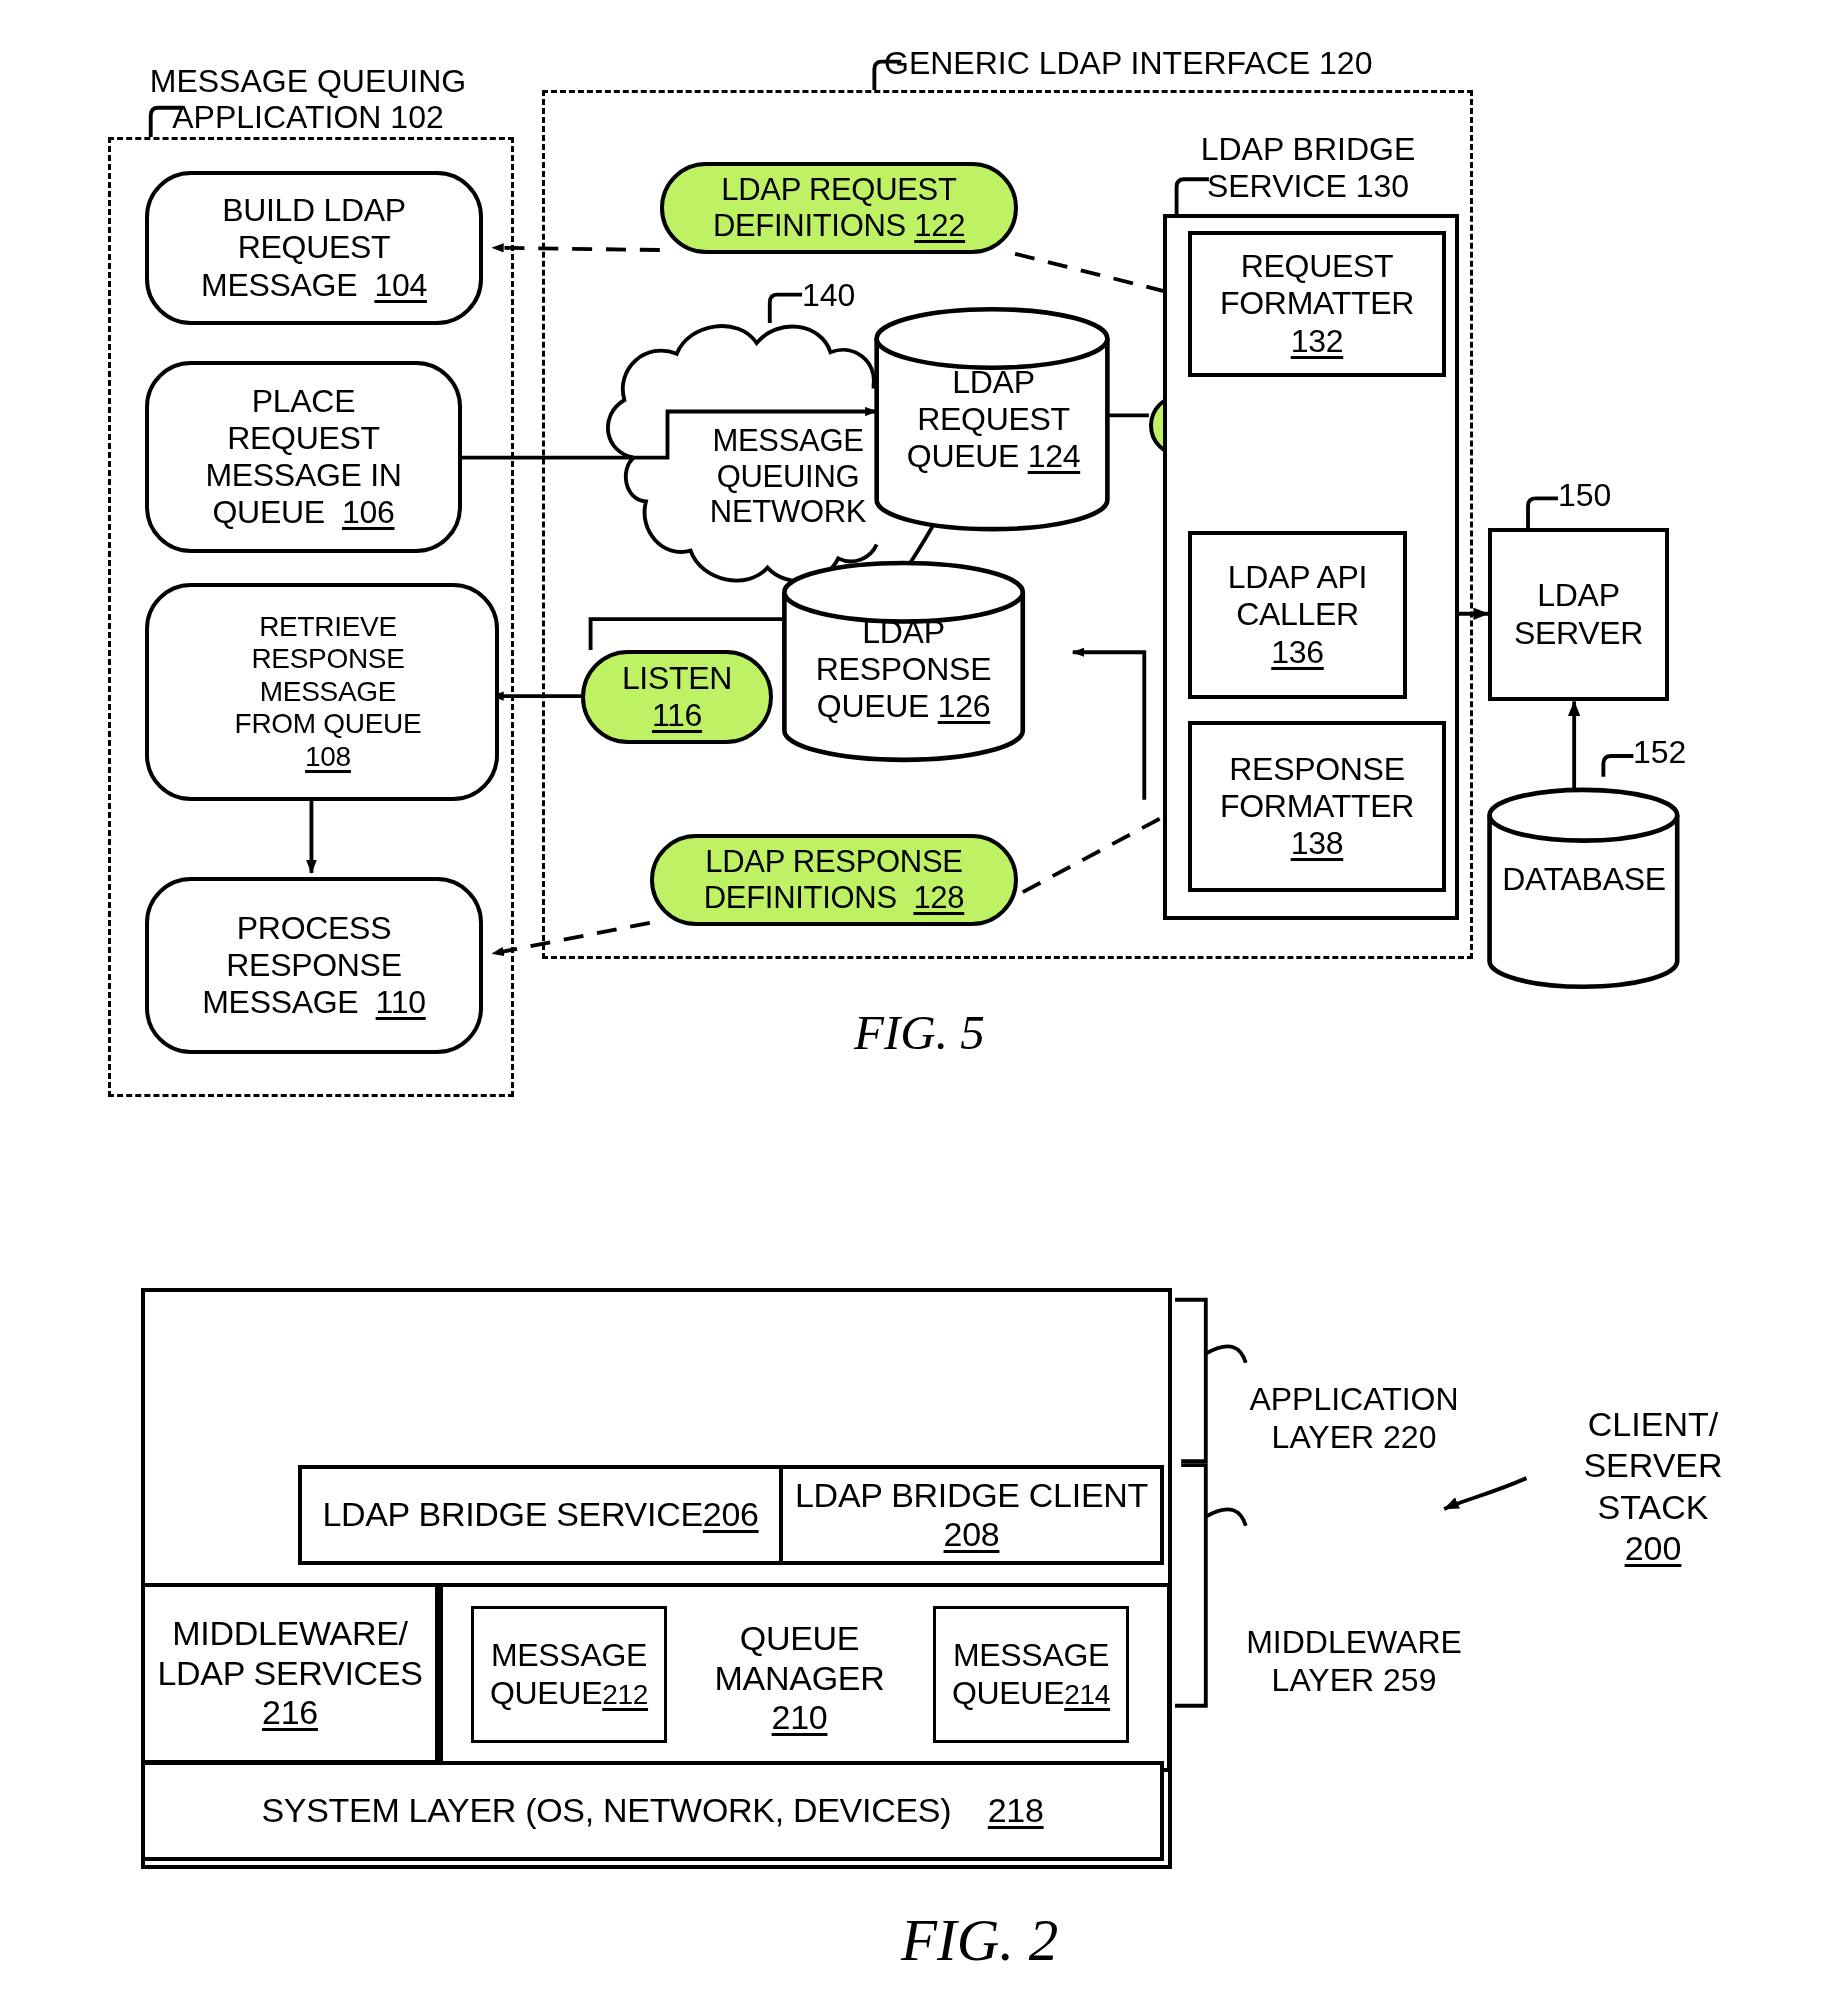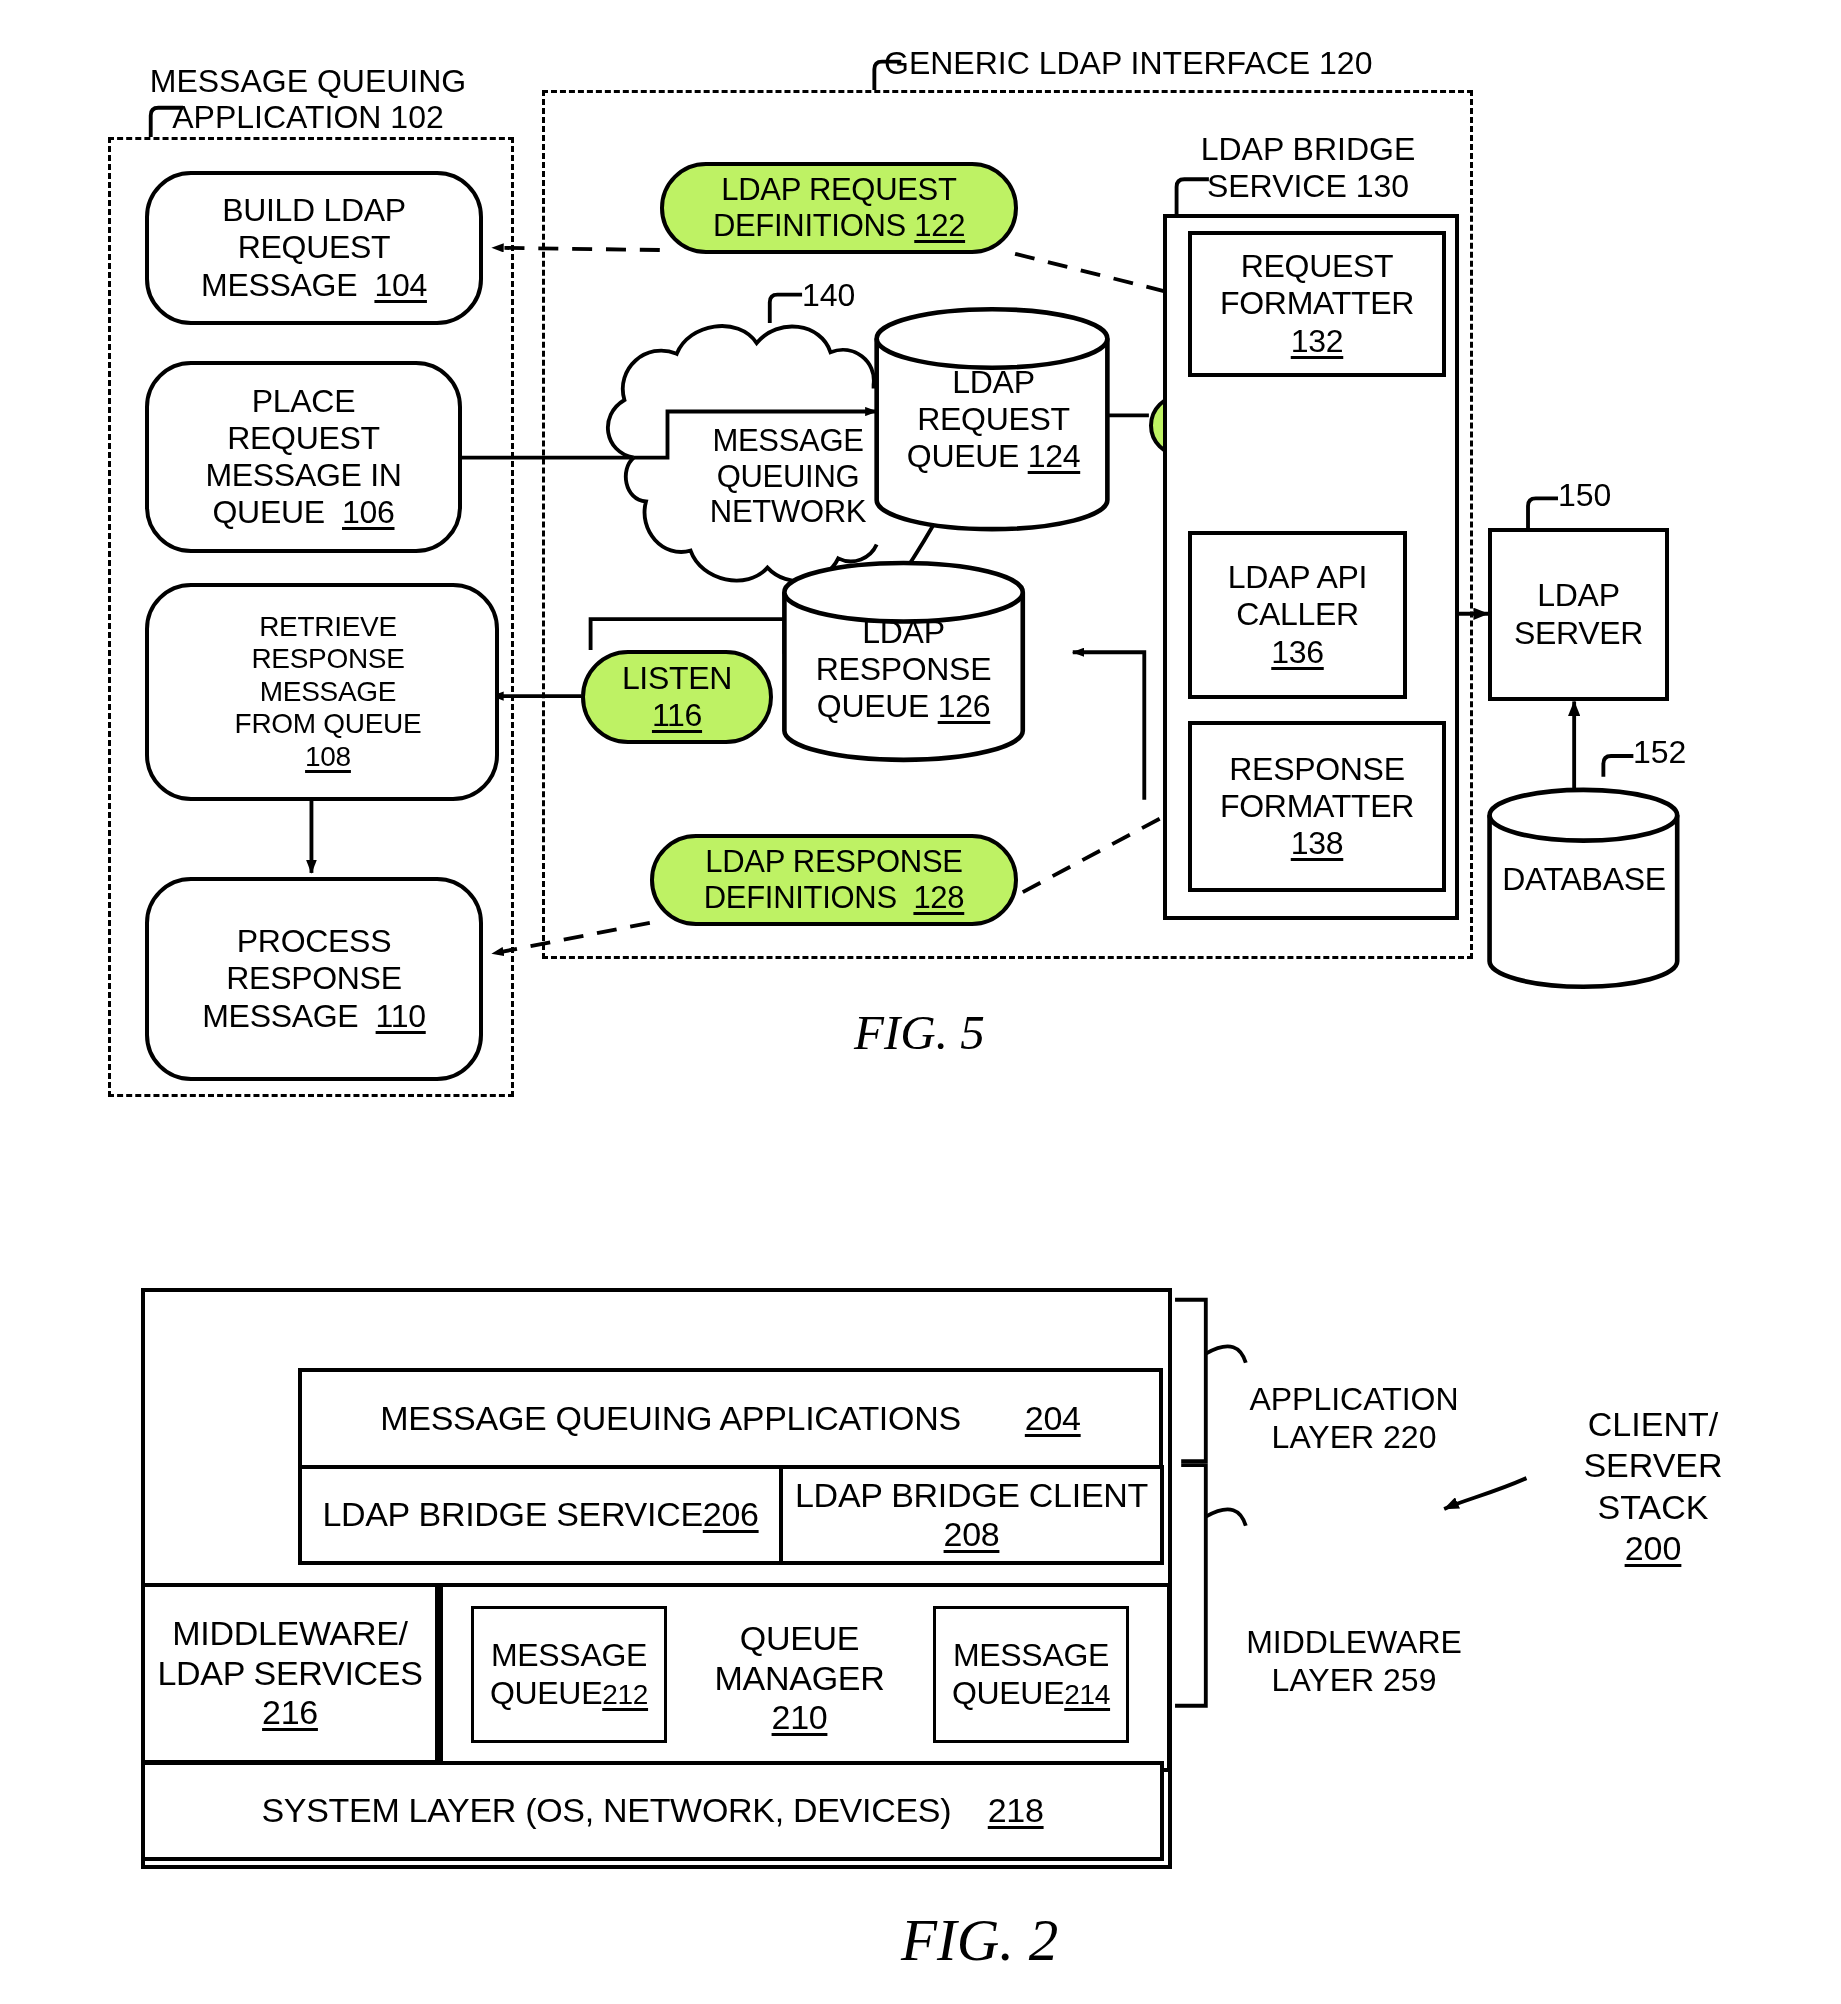--- a/index.html
+++ b/index.html
@@ -206,21 +206,21 @@
   <div class="node round" style="left:145px; top:583px; width:354px; height:218px; font-size:28px;padding-left:12px;">
     <span class="txt">
       <span>RETRIEVE</span><br>
       <span>RESPONSE</span><br>
       <span>MESSAGE</span><br>
       <span>FROM QUEUE</span><br>
       <span class="u">108</span>
     </span>
   </div>
 
-  <div class="node round" style="left:145px; top:877px; width:338px; height:204px; font-size:32px;">
+  <div class="node round" style="left:145px; top:877px; width:338px; height:177px; font-size:32px;">
     <span class="txt">
       <span>PROCESS</span><br>
       <span>RESPONSE</span><br>
       <span>MESSAGE</span>&nbsp;
       <span class="u">110</span>
     </span>
   </div>
 
   <div class="node roundsm" style="left:660px; top:162px; width:358px; height:92px; font-size:31px;">
     <span class="txt">
@@ -332,26 +332,20 @@
     <span>152</span>
   </div>
 
   <div class="fig-label" style="left:854px; top:1004px; font-size:49px;">
     <span>FIG. 5</span>
   </div>
 
   <div class="rect" style="position:absolute; left:141px; top:1288px; width:1023px; height:573px;"></div>
 
 
-  <div class="node rect" style="left:298px; top:1368px; width:865px; height:101px; font-size:34px;">
-    <span class="txt">
-      <span>MESSAGE QUEUING APPLICATIONS</span>&nbsp;&nbsp;&nbsp;&nbsp;&nbsp;&nbsp;
-      <span class="u">204</span>
-    </span>
-  </div>
 
   <div class="node rect" style="left:298px; top:1465px; width:485px; height:100px; font-size:34px;">
     <span class="txt">
       <span>LDAP BRIDGE SERVICE</span><span class="u">206</span>
     </span>
   </div>
 
   <div class="node rect" style="left:779px; top:1465px; width:385px; height:100px; font-size:34px;">
     <span class="txt">
       <span>LDAP BRIDGE CLIENT</span><br>

